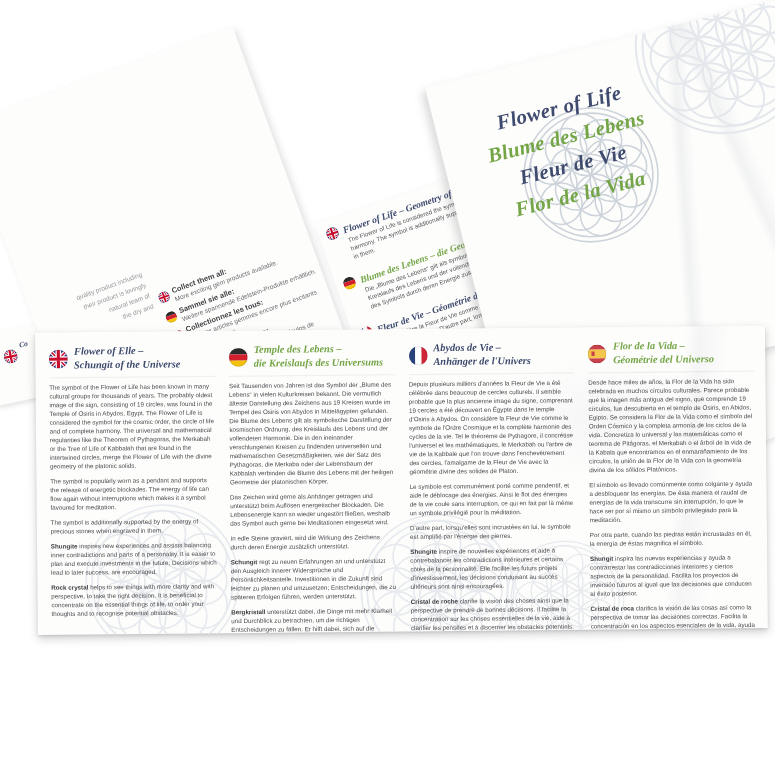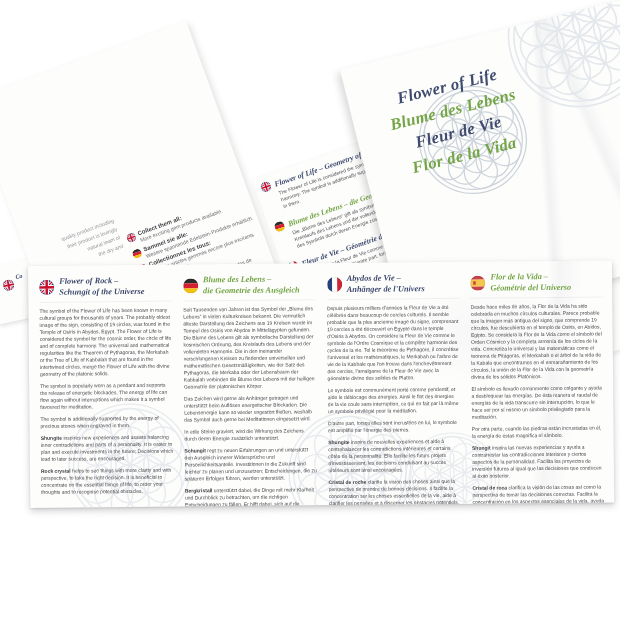--- a/index.html
+++ b/index.html
@@ -430,21 +430,21 @@
                   <rect x="-15" y="-15" width="30" height="30" fill="#30397f"></rect>
                   <path d="M-15,-15L15,15M15,-15L-15,15" stroke="#fff" stroke-width="6"></path>
                   <path d="M-15,-15L15,15M15,-15L-15,15" stroke="#c8102e" stroke-width="2.4"></path>
                   <path d="M0,-15V15M-15,0H15" stroke="#fff" stroke-width="9"></path>
                   <path d="M0,-15V15M-15,0H15" stroke="#c8102e" stroke-width="5"></path>
                 </g>
                 <circle r="14.4" fill="none" stroke="rgba(0,0,0,.14)" stroke-width="1.2"></circle>
               </svg>
             </span>
           <span class="serif navy col-title">
-            <div>Flower of Rock –</div>
+            <div>Flower of Elle –</div>
             <div>Schungit of the Universe</div>
           </span>
         </div>
         <p><b></b><span>The symbol of the Flower of Life has been known in many cultural groups for thousands of years. The probably oldest image of the sign, consisting of 19 circles, was found in the Temple of Osiris in Abydos, Egypt. The Flower of Life is considered the symbol for the cosmic order, the circle of life and of complete harmony. The universal and mathematical regularities like the Theorem of Pythagoras, the Merkabah or the Tree of Life of Kabbalah that are found in the intertwined circles, merge the Flower of Life with the divine geometry of the platonic solids.</span></p>
         <p><b></b><span>The symbol is popularly worn as a pendant and supports the release of energetic blockades. The energy of life can flow again without interruptions which makes it a symbol favoured for meditation.</span></p>
         <p><b></b><span>The symbol is additionally supported by the energy of precious stones when engraved in them.</span></p>
         <p><b>Shungite</b><span> inspires new experiences and assists balancing inner contradictions and parts of a personality. It is easier to plan and execute investments in the future; Decisions which lead to later success, are encouraged.</span></p>
         <p><b>Rock crystal</b><span> helps to see things with more clarity and with perspective, to take the right decision. It is beneficial to concentrate on the essential things of life, to order your thoughts and to recognise potential obstacles.</span></p>
       </div>
 
@@ -459,22 +459,22 @@
                 </defs>
                 <g clip-path="url(#fc10)">
                   <rect x="-15" y="-15" width="30" height="10" fill="#2b2b2b"></rect>
                   <rect x="-15" y="-5" width="30" height="10" fill="#d2202f"></rect>
                   <rect x="-15" y="5" width="30" height="10" fill="#f3c20c"></rect>
                 </g>
                 <circle r="14.4" fill="none" stroke="rgba(0,0,0,.14)" stroke-width="1.2"></circle>
               </svg>
             </span>
           <span class="serif green col-title">
-            <div>Blume des Lebens –</div>
-            <div>die Geometrie des Ausgleich</div>
+            <div>Temple des Lebens –</div>
+            <div>die Kreislaufs des Universums</div>
           </span>
         </div>
         <p><b></b><span>Seit Tausenden von Jahren ist das Symbol der „Blume des Lebens“ in vielen Kulturkreisen bekannt. Die vermutlich älteste Darstellung des Zeichens aus 19 Kreisen wurde im Tempel des Osiris von Abydos in Mittelägypten gefunden. Die Blume des Lebens gilt als symbolische Darstellung der kosmischen Ordnung, des Kreislaufs des Lebens und der vollendeten Harmonie. Die in den ineinander verschlungenen Kreisen zu findenden universellen und mathematischen Gesetzmäßigkeiten, wie der Satz des Pythagoras, die Merkaba oder der Lebensbaum der Kabbalah verbinden die Blume des Lebens mit der heiligen Geometrie der platonischen Körper.</span></p>
         <p><b></b><span>Das Zeichen wird gerne als Anhänger getragen und unterstützt beim Auflösen energetischer Blockaden. Die Lebensenergie kann so wieder ungestört fließen, weshalb das Symbol auch gerne bei Meditationen eingesetzt wird.</span></p>
         <p><b></b><span>In edle Steine graviert, wird die Wirkung des Zeichens durch deren Energie zusätzlich unterstützt.</span></p>
         <p><b>Schungit</b><span> regt zu neuen Erfahrungen an und unterstützt den Ausgleich innerer Widersprüche und Persönlichkeitsanteile. Investitionen in die Zukunft sind leichter zu planen und umzusetzen; Entscheidungen, die zu späteren Erfolgen führen, werden unterstützt.</span></p>
         <p><b>Bergkristall</b><span> unterstützt dabei, die Dinge mit mehr Klarheit und Durchblick zu betrachten, um die richtigen Entscheidungen zu fällen. Er hilft dabei, sich auf die wesentlichen Dinge des Lebens zu konzentrieren, die Gedanken zu ordnen und mögliche Hindernisse zu erkennen.</span></p>
       </div>
 
       <div class="col">

